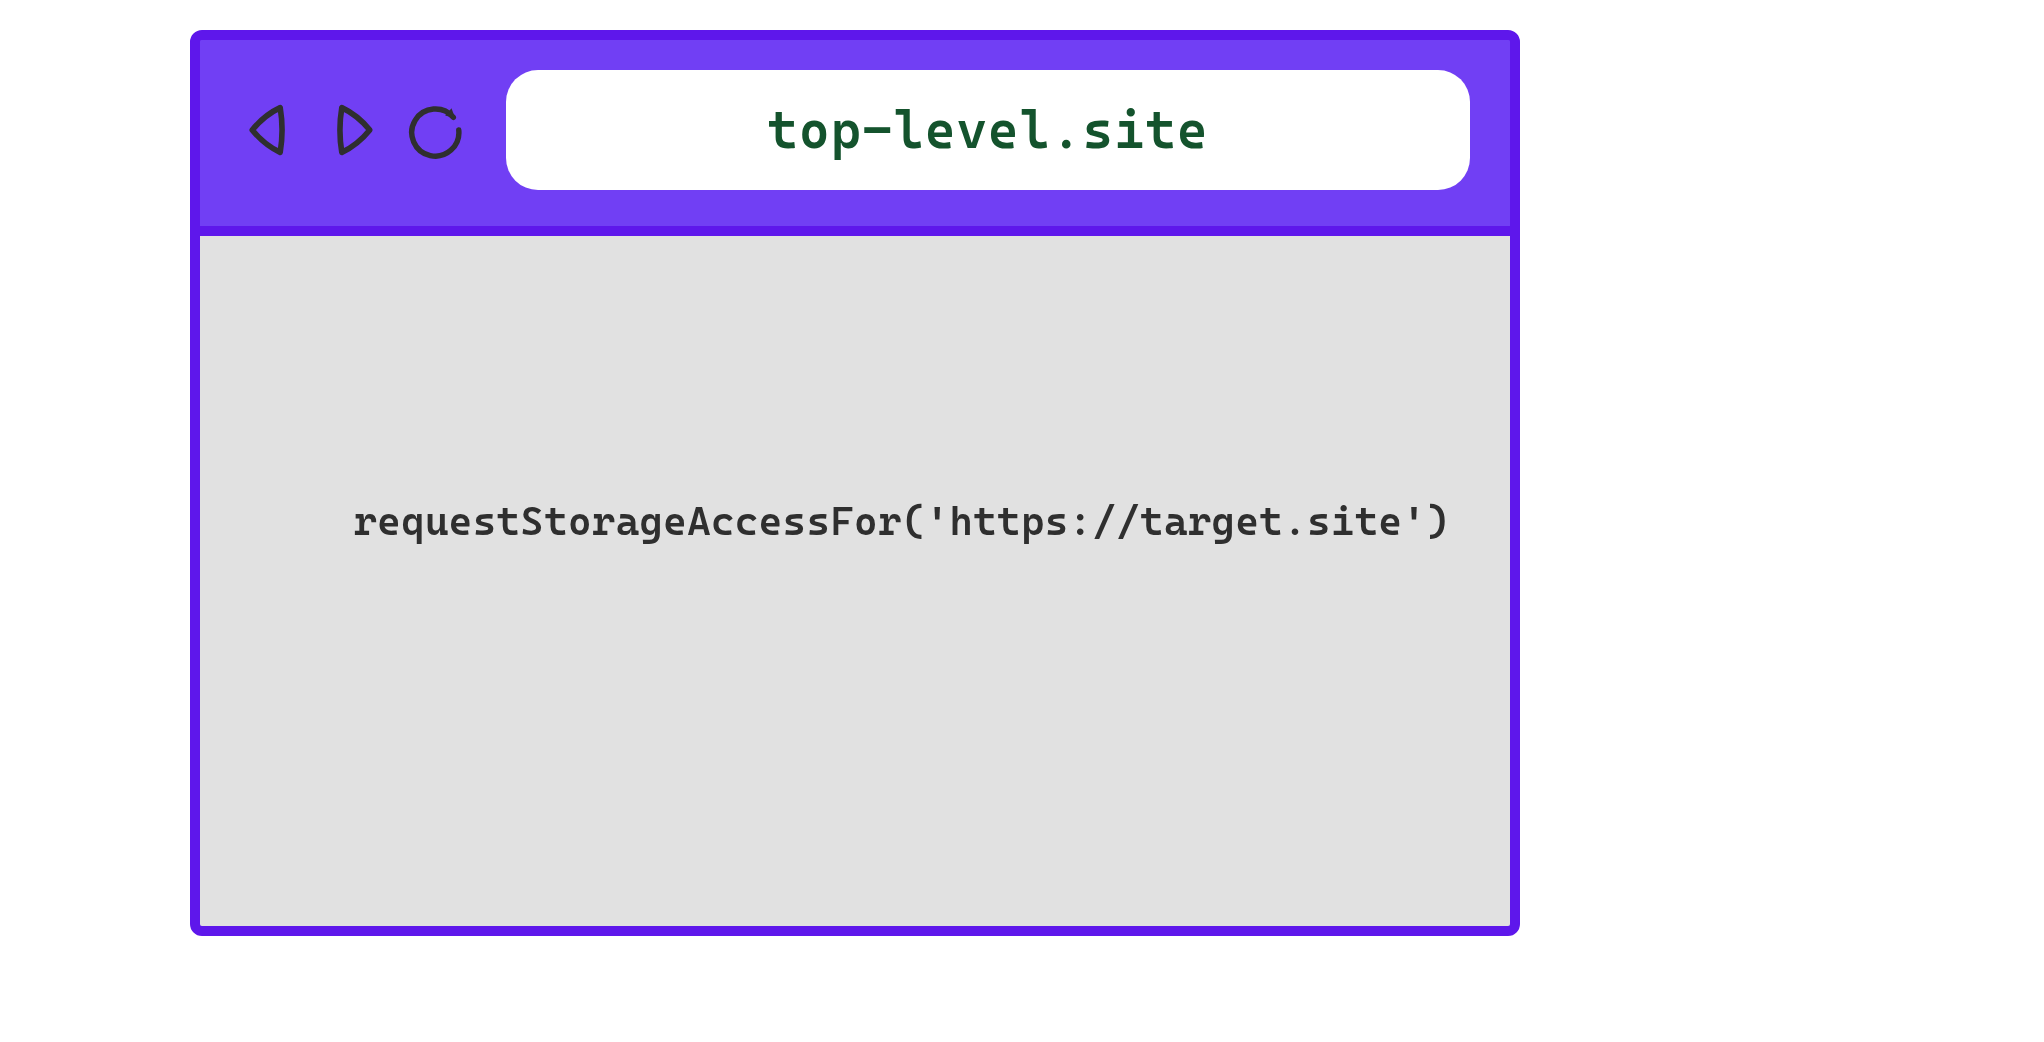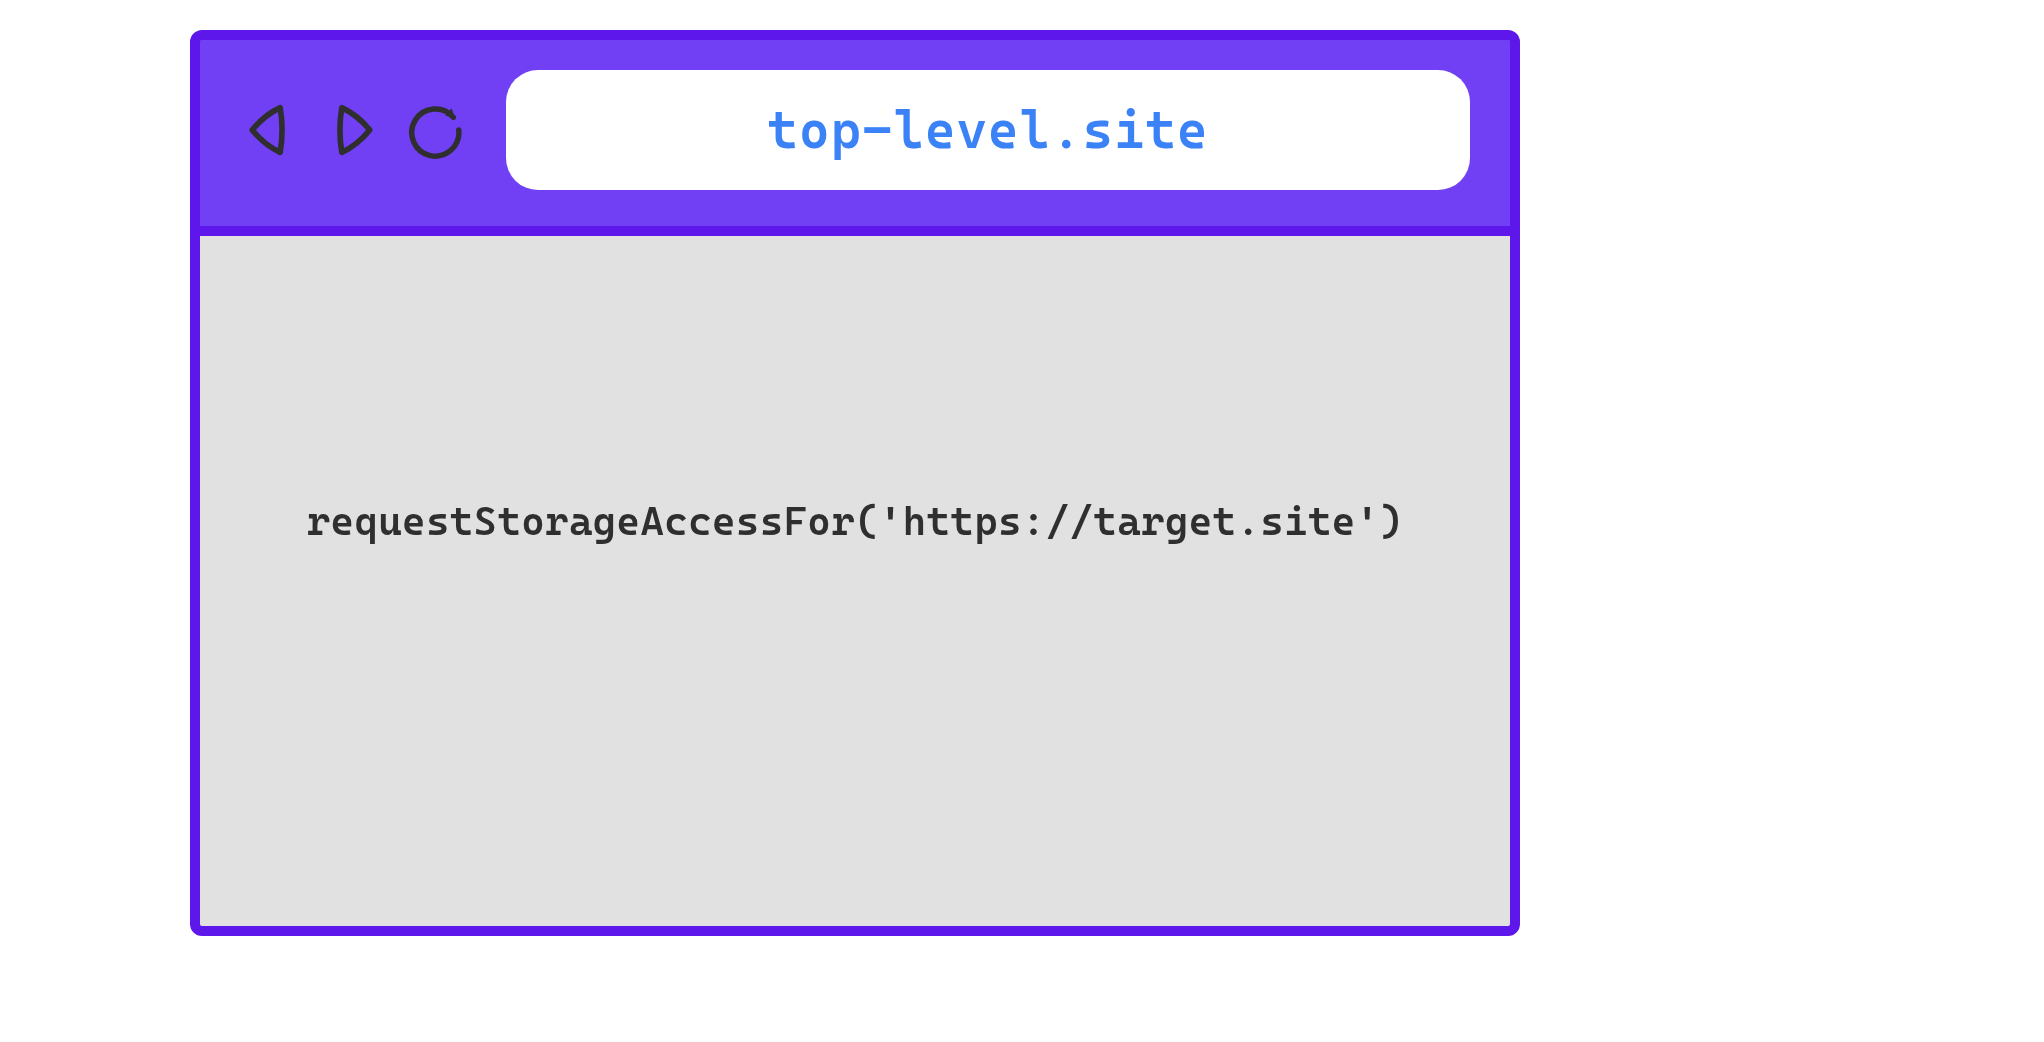--- a/index.html
+++ b/index.html
@@ -51,31 +51,31 @@
   .address-bar {
     flex: 1;
     background: #ffffff;
     border-radius: 32px;
     height: 120px;
     display: flex;
     align-items: center;
     justify-content: center;
     font-size: 52px;
     font-weight: 600;
-    color: #3b82f6;
+    color: #14532d;
     letter-spacing: 0.02em;
     margin-left: 12px;
   }
   .viewport {
     background: #e1e1e1;
     border-top: 10px solid #5e17eb;
     height: 700px;
     display: flex;
     align-items: center;
-    justify-content: center;
+    justify-content: flex-end;
     padding: 0 60px;
   }
   .code-line {
     font-size: 40px;
     font-weight: 600;
     color: #2f2f2f;
     letter-spacing: 0.01em;
     white-space: pre;
     transform: translateY(-60px);
   }

